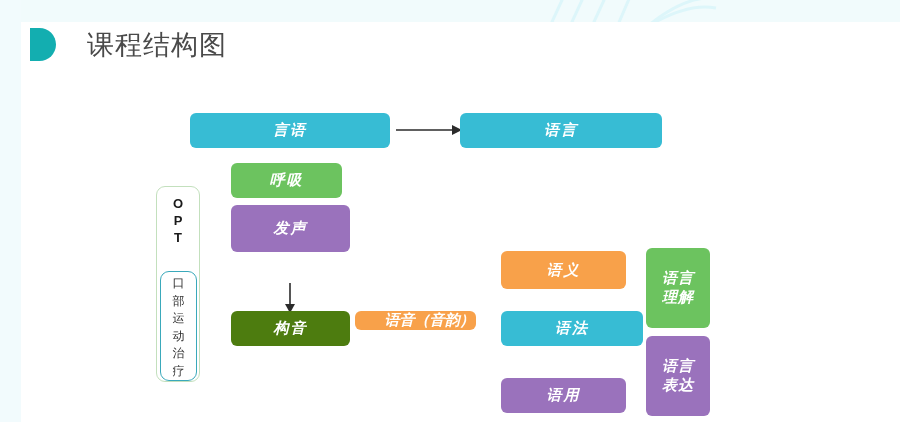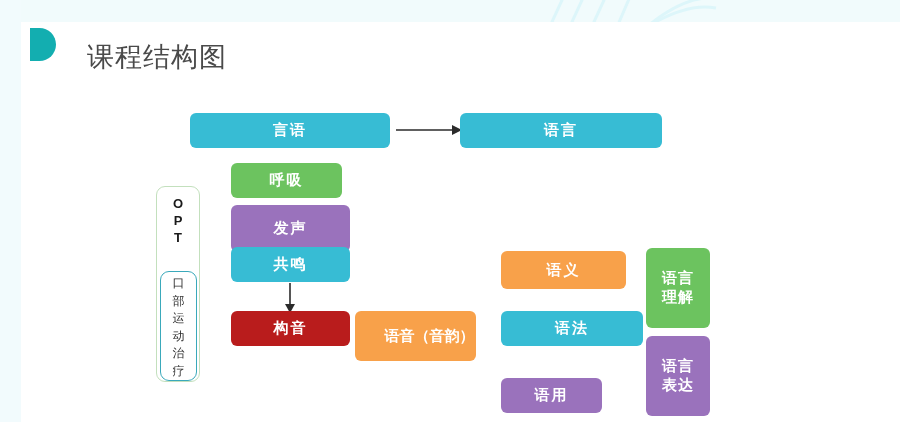--- a/index.html
+++ b/index.html
@@ -59,37 +59,37 @@
     border-radius: 0 17px 17px 0;
   }
   .title-text {
     position: absolute;
     left: 57px; top: 0px;
     font-size: 27px;
     line-height: 46px;
     color: #4a4a4a;
     letter-spacing: 1px;
     white-space: nowrap;
-    margin-top: 12px;
   }
 
   
   .box {
     position: absolute;
     border-radius: 6px;
     color: #ffffff;
     font-size: 15px;
     font-weight: bold;
     display: flex;
     align-items: center;
     justify-content: center;
     text-align: center;
     letter-spacing: 2px;
     box-sizing: border-box;
     line-height: 1.25;
+    font-style: italic;
   }
   .box.two-line { letter-spacing: 1px; }
 
   
   .opt-outer {
     position: absolute;
     left: 156px; top: 186px;
     width: 44px; height: 196px;
     border: 1px solid #c3e0bd;
     border-radius: 9px;
@@ -185,34 +185,33 @@
     <span>口</span>
     <span>部</span>
     <span>运</span>
     <span>动</span>
     <span>治</span>
     <span>疗</span>
   </div>
 
   <div class="box" style="left:231px; top:163px; width:111px; height:35px; background:#6cc35f;">呼吸</div>
   <div class="box" style="left:231px; top:205px; width:119px; height:47px; background:#9a72bc;">发声</div>
-  <div class="box" style="left:231px; top:247px; width:119px; height:35px; background:#37bcd4;">共鸣</div>
 
   <svg class="arrow-down" viewBox="0 0 28 30" xmlns="http://www.w3.org/2000/svg">
     <line x1="14" y1="0" x2="14" y2="22" stroke="#2b2b2b" stroke-width="1.6"></line>
     <path d="M9 21 L14 30 L19 21 Z" fill="#2b2b2b"></path>
   </svg>
 
-  <div class="box" style="left:231px; top:311px; width:119px; height:35px; background:#b91c1c;">构音</div>
-
-  <div class="box" style="left:355px; top:311px; width:121px; height:50px; background:#f8a14a; letter-spacing:0px;padding-left:28px;">语音（音韵）</div>
+  <div class="box" style="left:231px; top:311px; width:119px; height:35px; background:#4d7c0f;">构音</div>
+
+  <div class="box" style="left:355px; top:311px; width:121px; height:19px; background:#f8a14a; letter-spacing:0px;padding-left:28px;">语音（音韵）</div>
 
   <div class="box" style="left:501px; top:251px; width:125px; height:38px; background:#f8a14a;">语义</div>
   <div class="box" style="left:501px; top:311px; width:142px; height:35px; background:#37bcd4;">语法</div>
-  <div class="box" style="left:501px; top:378px; width:101px; height:35px; background:#9a72bc;">语用</div>
+  <div class="box" style="left:501px; top:378px; width:125px; height:35px; background:#9a72bc;">语用</div>
 
   <div class="box two-line" style="left:646px; top:248px; width:64px; height:80px; background:#6cc35f; flex-direction:column;">
     <span>语言</span>
     <span>理解</span>
   </div>
   <div class="box two-line" style="left:646px; top:336px; width:64px; height:80px; background:#9a72bc; flex-direction:column;">
     <span>语言</span>
     <span>表达</span>
   </div>
 

